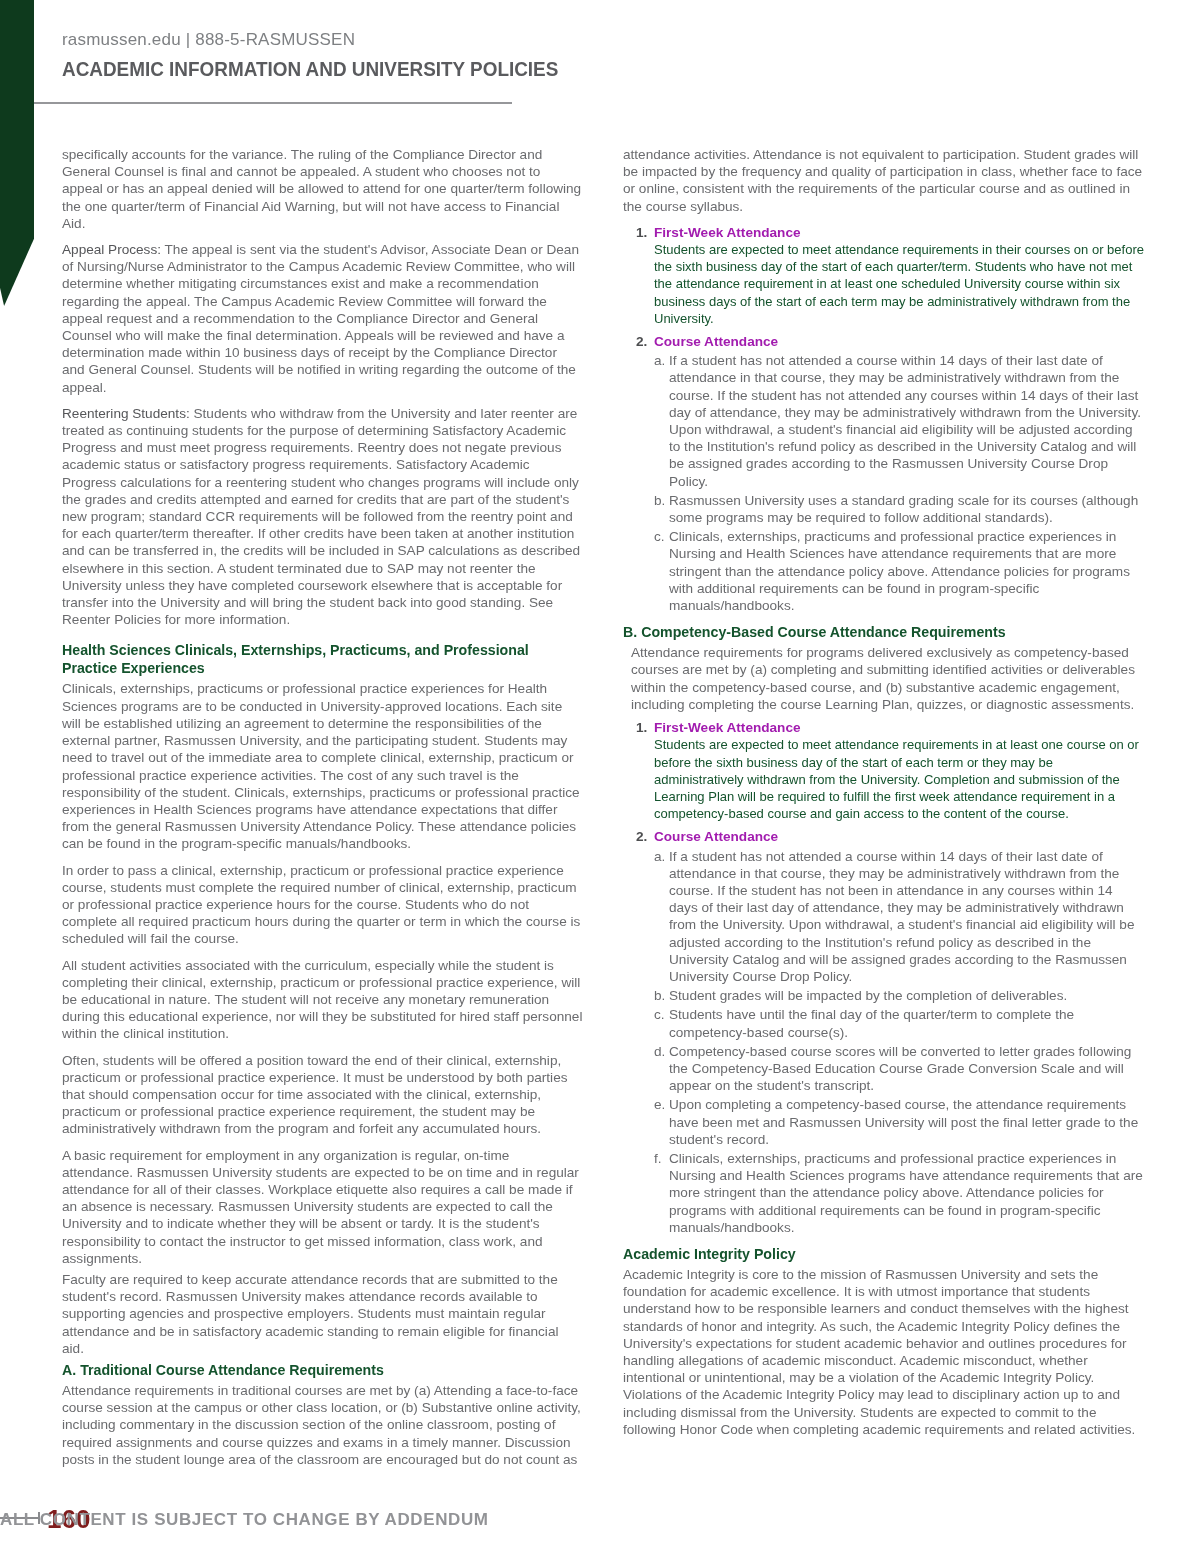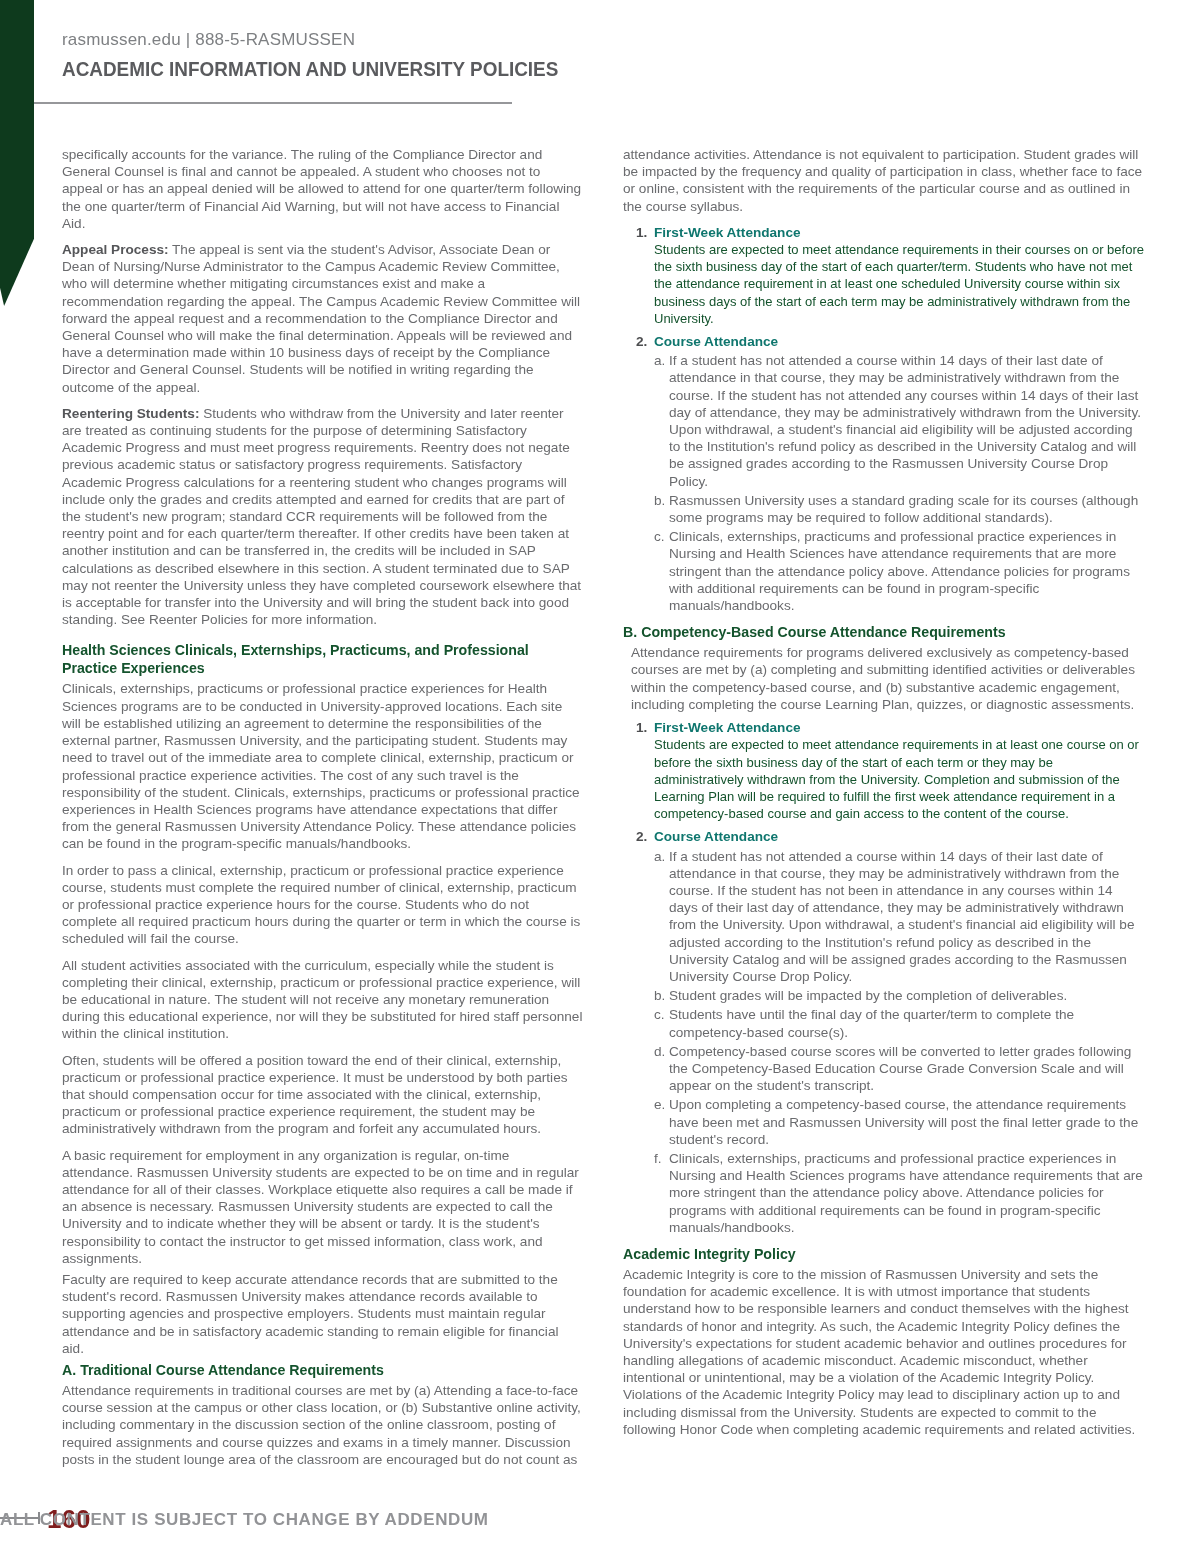--- a/index.html
+++ b/index.html
@@ -19,30 +19,30 @@
   .header-title{
     font-size:21px;font-weight:bold;color:#5a5b5e;margin-top:7px;
     letter-spacing:0;transform:scaleX(.9);transform-origin:left center;white-space:nowrap;
   }
   .header-rule{position:absolute;left:34px;top:102px;width:478px;height:2px;background:#96979a;}
   
   .columns{position:absolute;left:62px;top:146px;width:1082px;display:flex;gap:40px;}
   .col{width:527px;}
   .col.right{width:527px;}
   p.body{font-size:13.6px;line-height:17.2px;color:#6a6b6e;margin:0 0 9px 0;text-align:left;}
-  .lead{font-weight:bold;color:#555659;}
+  .lead{font-weight:normal;color:#555659;}
   .sec-heading{
     font-size:14.2px;line-height:18px;font-weight:bold;color:#14532d;margin:13px 0 3px 0;
   }
   .sec-heading.tight{margin-top:4px;}
   
   .num-item{display:flex;margin:6px 0 0 13px;}
   .num{width:18px;flex:none;font-weight:bold;color:#4d4e50;font-size:13.6px;line-height:17.2px;}
   .num-content{flex:1;}
-  .num-title{font-weight:bold;color:#0f766e;font-size:13.6px;line-height:17.2px;}
+  .num-title{font-weight:bold;color:#a21caf;font-size:13.6px;line-height:17.2px;}
   .num-body{font-size:13px;line-height:17.2px;color:#14532d;}
   .sub-item{display:flex;margin-top:2px;}
   .sub-letter{width:15px;flex:none;font-size:13.6px;line-height:17.2px;color:#6a6b6e;}
   .sub-text{flex:1;font-size:13.6px;line-height:17.2px;color:#6a6b6e;}
   .list-block{margin-bottom:9px;}
   
   .footer-rule{position:absolute;left:0;top:1517px;width:40px;height:2px;background:#8a8b8e;}
   .footer-tick{position:absolute;left:38px;top:1512px;width:2px;height:12px;background:#8a8b8e;}
   .page-number{position:absolute;left:47px;top:1504px;font-size:26px;font-weight:bold;color:#7f1d1d;}
   .footer-notice{

